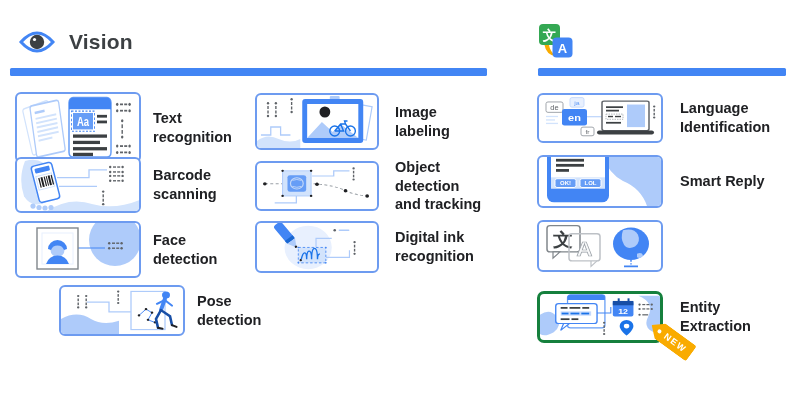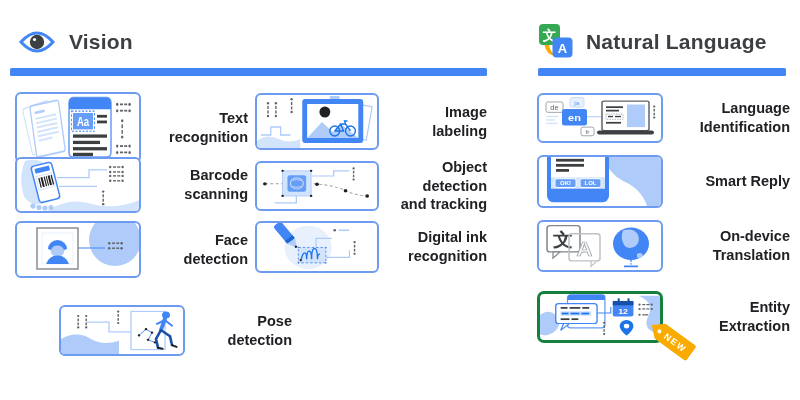--- a/index.html
+++ b/index.html
@@ -1,17 +1,17 @@
 <!DOCTYPE html>
 <html><head>
 <meta charset="utf-8">
 <style>
   html,body{margin:0;padding:0;background:#fff;}
   body{font-family:"Liberation Sans",sans-serif;}
-  .canvas{position:relative;width:800px;height:400px;background:#fff;overflow:hidden;text-align:right;}
+  .canvas{position:relative;width:800px;height:400px;background:#fff;overflow:hidden;}
 
   .sec-header{position:absolute;display:flex;align-items:center;gap:13px;}
   .sec-title{font-size:21px;font-weight:700;color:#3C4043;letter-spacing:.2px;}
   .bar{position:absolute;height:8px;background:#4285F4;border-radius:1.5px;}
 
   .feature{position:absolute;display:flex;align-items:center;}
   .card{background:#fff;border:2px solid #6D9BF0;border-radius:6px;overflow:hidden;
         position:relative;flex:none;box-sizing:border-box;}
   .card svg{display:block;width:100%;height:100%;}
   .card.highlight{border:3px solid #15803d;border-radius:7px;}
@@ -71,21 +71,20 @@
   <div class="bar" style="left:10px;top:68px;width:477px;"></div>
 
   <div class="sec-header" style="left:538px;top:24px;">
     <svg width="35" height="35" viewBox="0 0 35 35">
       <rect x="1" y="0" width="21" height="21" rx="4" fill="#34A853"></rect>
       <text x="11.5" y="16" font-size="13.5" font-weight="bold" fill="#fff" text-anchor="middle">文</text>
       <path d="M6.5,21 q1.5,10 12,11.5 q-6.5,-4.5 -7.5,-11.5 Z" fill="#F9AB00"></path>
       <rect x="14.5" y="13.5" width="20" height="20" rx="4" fill="#4285F4"></rect>
       <text x="24.5" y="28.8" font-size="13" font-weight="bold" fill="#fff" text-anchor="middle">A</text>
     </svg>
-    <div class="sec-title">Natural Language</div>
   </div>
   <div class="bar" style="left:538px;top:68px;width:248px;"></div>
 
   <div class="feature c1" style="left:15px;top:92px;">
     <div class="card" style="height:71px;">
       <svg viewBox="0 0 122 53" preserveAspectRatio="none">
         <g transform="rotate(-16 26 26)">
             <rect x="10" y="7" width="26" height="38" rx="2" fill="#fff" stroke="#D2E3FC" stroke-width="1.2"></rect>
           </g>
         <g transform="rotate(-10 30 27)">
@@ -156,21 +155,21 @@
         <rect x="25" y="10" width="31" height="31" fill="#fff" stroke="#E8F0FE"></rect>
         <circle cx="40.5" cy="27" r="7" fill="#AECBFA"></circle>
         <path d="M31,26 a9.5,9 0 0 1 19,0 l-3,1 a7,7 0 0 0 -13,0 Z" fill="#4285F4"></path>
         <path d="M29,41 h23 q-3,-8.5 -11.5,-8.5 q-8.5,0 -11.5,8.5 Z" fill="#4285F4"></path>
         <use href="#dd" x="91" y="19"></use>
       </svg>
     </div>
     <div class="label">Face detection</div>
   </div>
 
-  <div class="feature c1" style="left:15px;top:305px;padding-left:44px;">
+  <div class="feature c1" style="left:15px;top:285px;padding-left:44px;">
     <div class="card" style="height:51px;">
       <svg viewBox="0 0 122 53" preserveAspectRatio="none">
         <path d="M0,36 Q16,26 30,36 Q42,44 58,38 L58,53 L0,53 Z" fill="#AECBFA"></path>
         <use href="#vd" x="16" y="9"></use>
           <use href="#vd" x="24" y="9"></use>
           <use href="#vd" x="56" y="4"></use>
         <path d="M26,17 H48 V28 H70" stroke="#AECBFA" stroke-width="1.3" fill="none"></path>
         <rect x="70" y="5" width="34" height="43" fill="#fff" stroke="#AECBFA" stroke-width="1.3"></rect>
         <path d="M78,32 L85,25 L91,29 L87,37 L94,40" stroke="#4285F4" stroke-width="1" fill="none"></path>
         <circle cx="78" cy="32" r="1.3" fill="#202124"></circle>
@@ -323,21 +322,20 @@
         <rect x="30" y="13" width="31" height="30" rx="3" fill="none" stroke="#BDC1C6" stroke-width="1.5"></rect>
         <path d="M52,43 v6 l6,-6" fill="none" stroke="#BDC1C6" stroke-width="1.2"></path>
         <text x="45.5" y="37" font-size="22" font-weight="bold" fill="#F8F9FA" stroke="#9AA0A6" stroke-width="0.8" text-anchor="middle">A</text>
         <circle cx="92" cy="24" r="18" fill="#4285F4"></circle>
         <path d="M84,9 q11,-3 15,5 q3,8 -3,13 q-7,4 -11,-2 q-4,-7 -1,-16 Z" fill="#AECBFA"></path>
         <path d="M98,35 q5,-2 6,2 q-2,4 -6,2 Z" fill="#AECBFA"></path>
         <path d="M92,42 v5" stroke="#4285F4" stroke-width="1.5" stroke-dasharray="2 1.5"></path>
         <path d="M85,49 h14" stroke="#4285F4" stroke-width="1.8"></path>
       </svg>
     </div>
-    <div class="label">On-device Translation</div>
   </div>
 
   <div class="feature c3" style="left:537px;top:291px;">
     <div class="card highlight" style="height:52px;">
       <svg viewBox="0 0 122 53" preserveAspectRatio="none">
         <path d="M0,24 Q10,16 17,26 Q23,36 14,44 Q5,50 0,46 Z" fill="#AECBFA"></path>
         <path d="M100,2 Q117,10 110,26 Q103,42 122,46 L122,2 Z" fill="#AECBFA"></path>
         <rect x="28" y="1" width="38" height="38" rx="3" fill="#fff" stroke="#669DF6" stroke-width="1.3"></rect>
         <path d="M28,4 a3,3 0 0 1 3,-3 h32 a3,3 0 0 1 3,3 v3 h-38 Z" fill="#4285F4"></path>
         <rect x="16" y="11" width="42" height="23" rx="3" fill="#fff" stroke="#4285F4" stroke-width="1.4"></rect>

